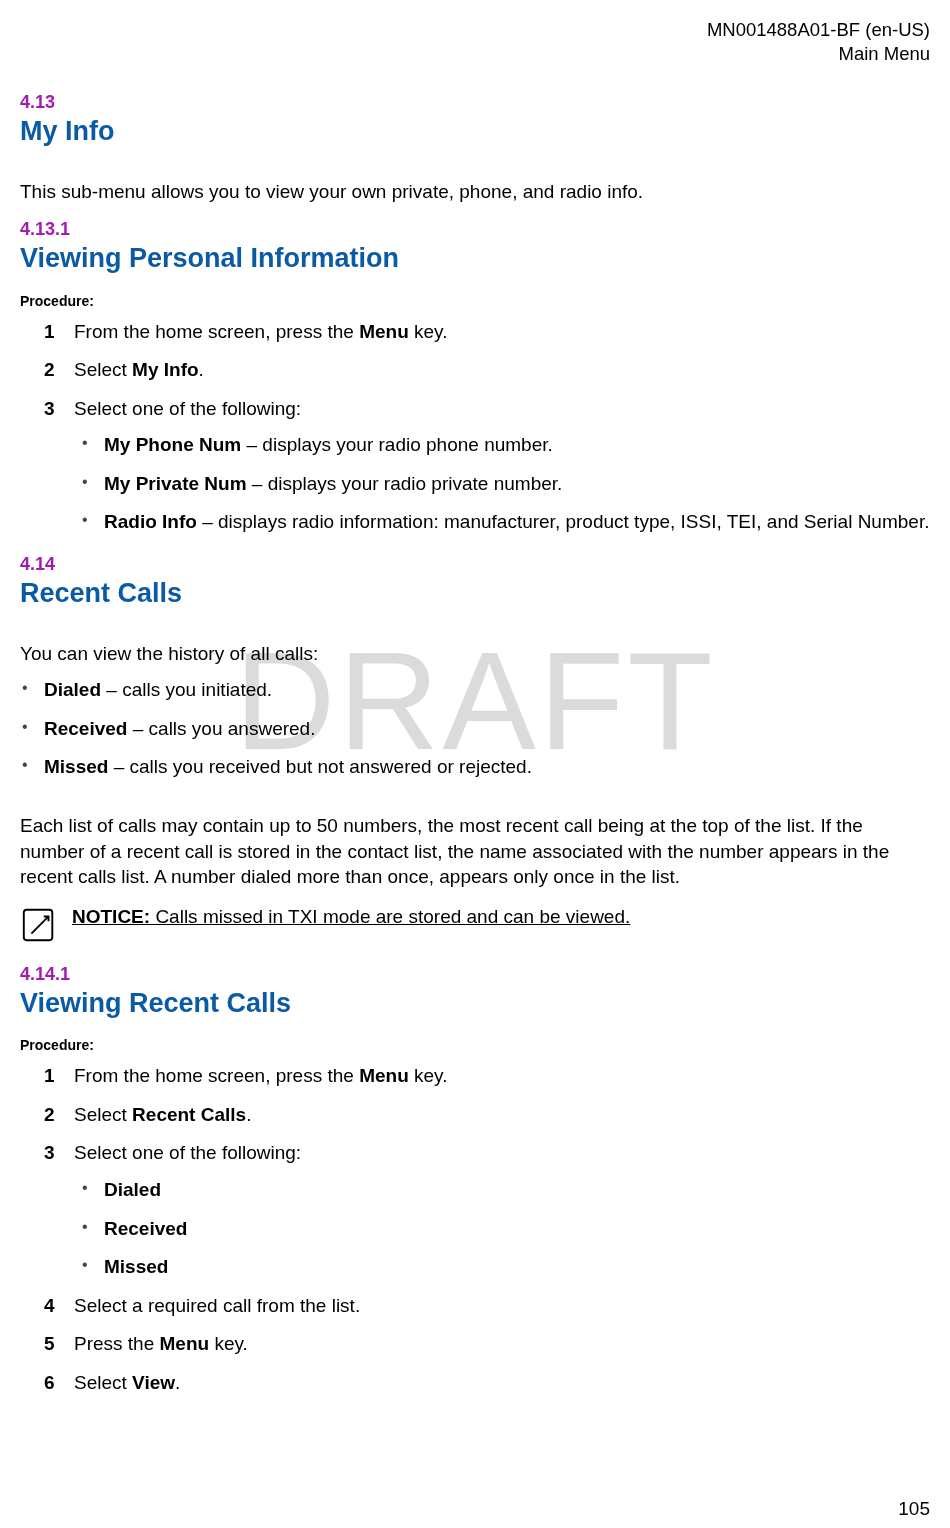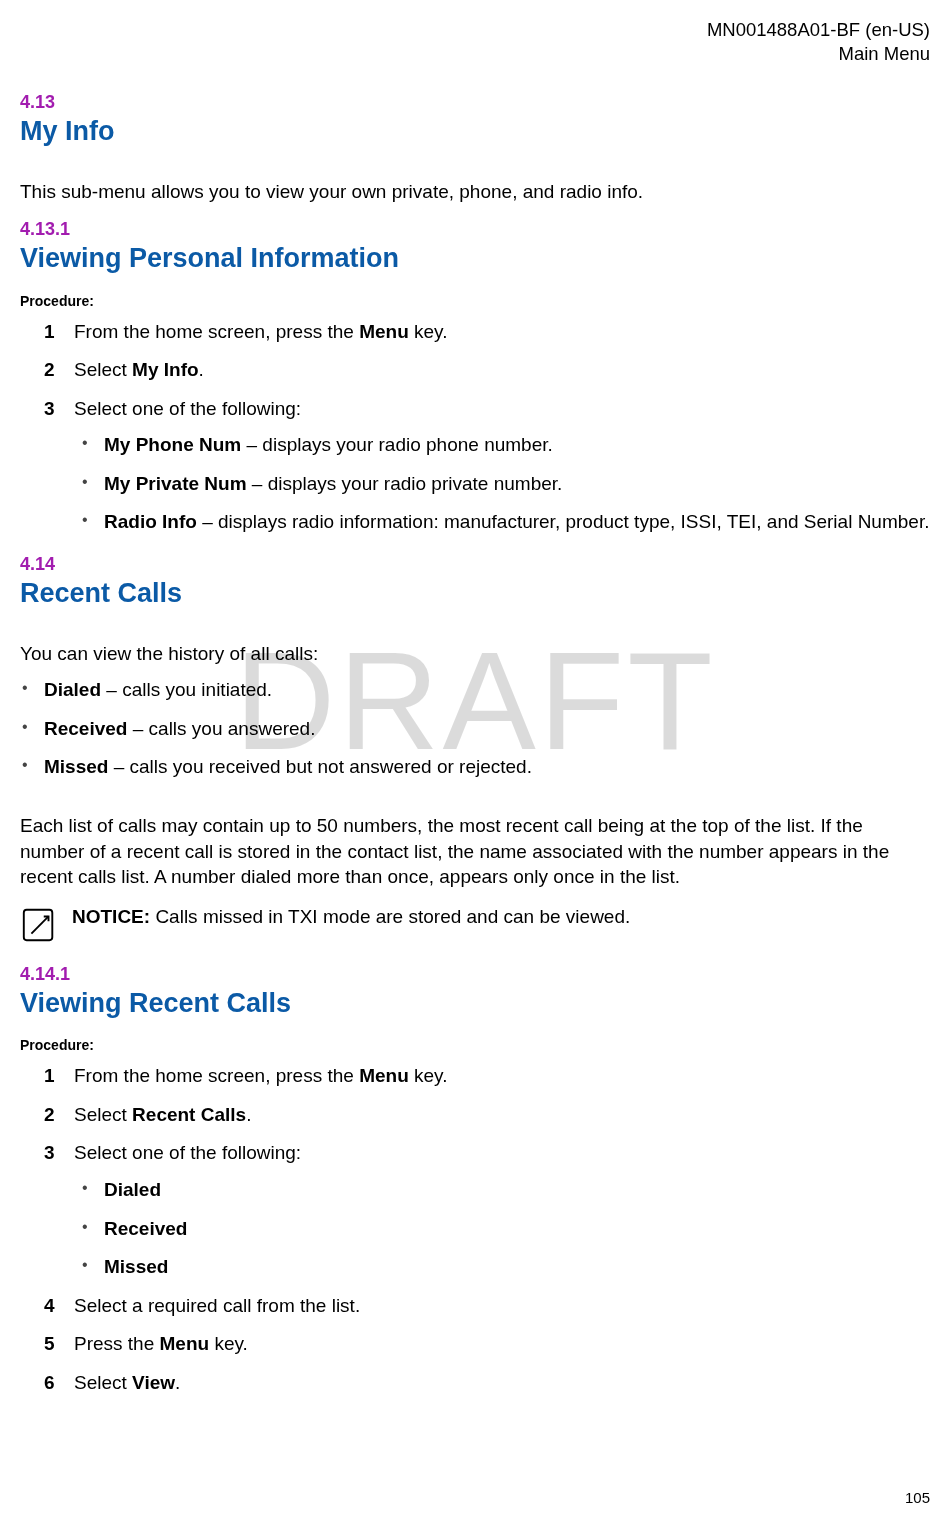--- a/index.html
+++ b/index.html
@@ -95,20 +95,21 @@
       color: #444;
     }
     .notice-block {
       display: flex;
       align-items: flex-start;
       gap: 14px;
       margin-top: 10px;
       margin-bottom: 20px;
       font-size: 19px;
       line-height: 1.35;
+      text-decoration: underline;
     }
     .notice-icon {
       flex: 0 0 auto;
       width: 38px;
       height: 38px;
       margin-top: 2px;
     }
     .notice-text b { font-weight: 700; }
     .watermark {
       position: absolute;
@@ -120,23 +121,23 @@
       font-weight: 500;
       color: rgba(0,0,0,0.14);
       letter-spacing: 3px;
       pointer-events: none;
       user-select: none;
       z-index: 0;
     }
     .content { position: relative; z-index: 1; }
     .page-number {
       position: absolute;
-      bottom: 22px;
+      bottom: 8px;
       right: 20px;
-      font-size: 15px;
+      font-size: 19px;
     }
     b { font-weight: 700; }
   </style>
 </head>
 <body>
 
 <div class="page">
   <div class="watermark">DRAFT</div>
 
   <div class="content">

